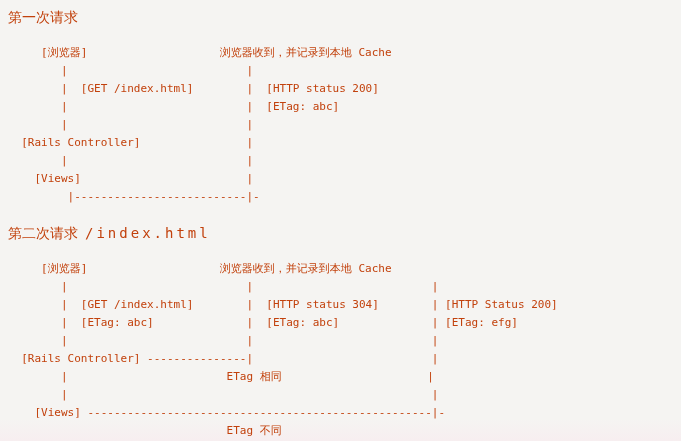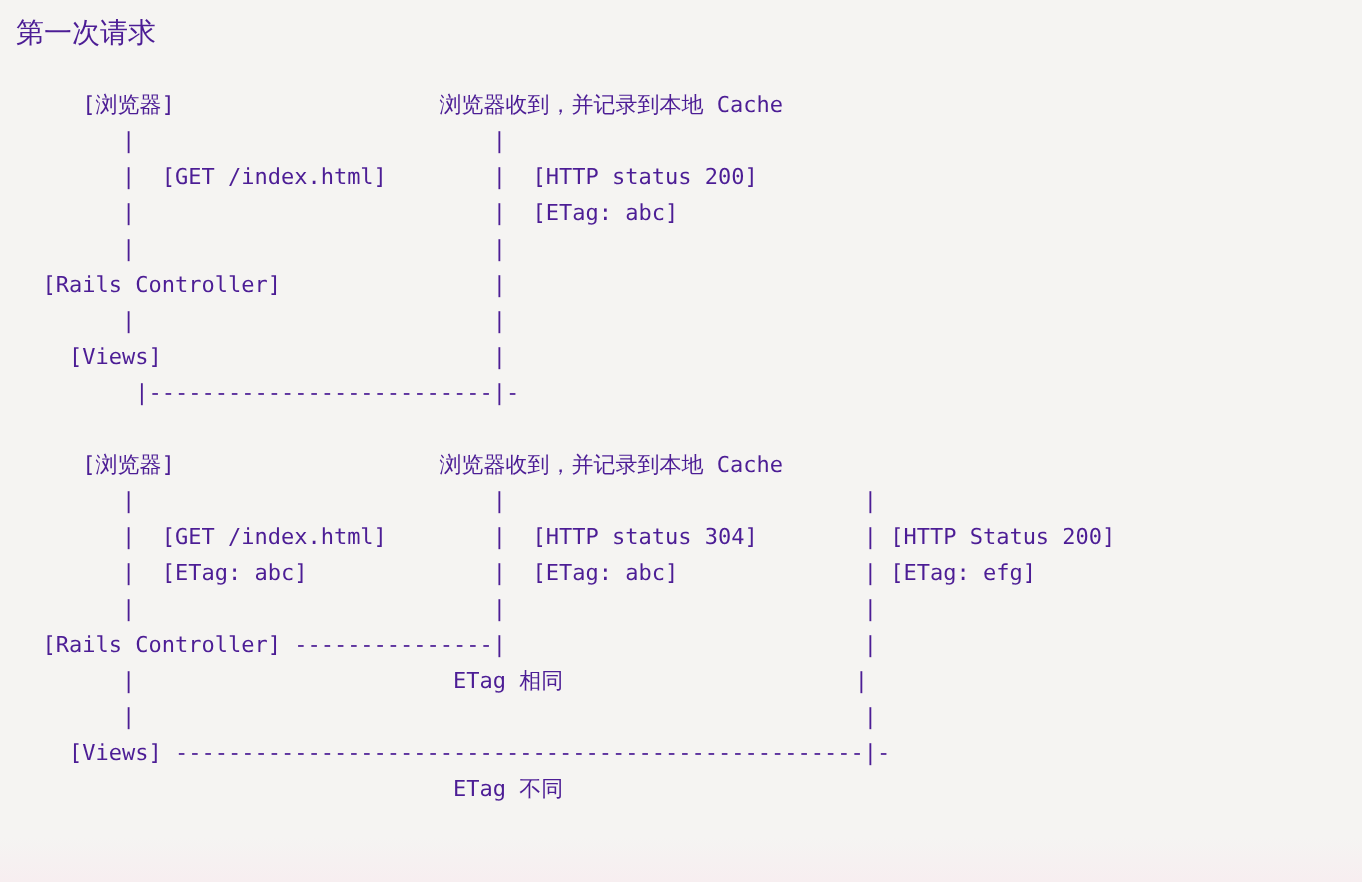--- a/index.html
+++ b/index.html
@@ -10,21 +10,21 @@
     width: 681px;
     height: 441px;
     overflow: hidden;
     background: linear-gradient(#f5f4f2 0%, #f5f4f2 95%, #f7eef0 100%);
   }
   .doc {
     box-sizing: border-box;
     width: 681px;
     height: 417px;
     padding: 8px 0 0 8px;
-    color: #4c1d95;
+    color: #c2410c;
     font-family: "DejaVu Sans Mono", monospace;
   }
   .diagram-section {
     margin: 0;
   }
   .section-title {
     font-size: 14px;
     line-height: 18px;
     height: 18px;
     margin: 0 0 18px 0;
@@ -59,20 +59,21 @@
         |                           |
   [Rails Controller]                |
         |                           |
     [Views]                         |
          |--------------------------|-</pre>
   </section>
 
   <div class="section-gap"></div>
 
   <section class="diagram-section">
+    <div class="section-title"><span>第二次请求</span><span class="path">/index.html</span></div>
     <pre class="ascii-diagram">     [浏览器]                    浏览器收到，并记录到本地 Cache
         |                           |                           |
         |  [GET /index.html]        |  [HTTP status 304]        | [HTTP Status 200]
         |  [ETag: abc]              |  [ETag: abc]              | [ETag: efg]
         |                           |                           |
   [Rails Controller] ---------------|                           |
         |                        ETag 相同                      |
         |                                                       |
     [Views] ----------------------------------------------------|-
                                  ETag 不同</pre>

